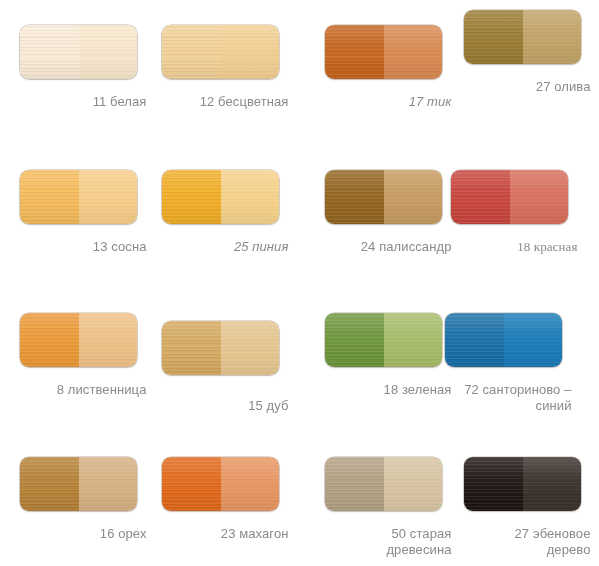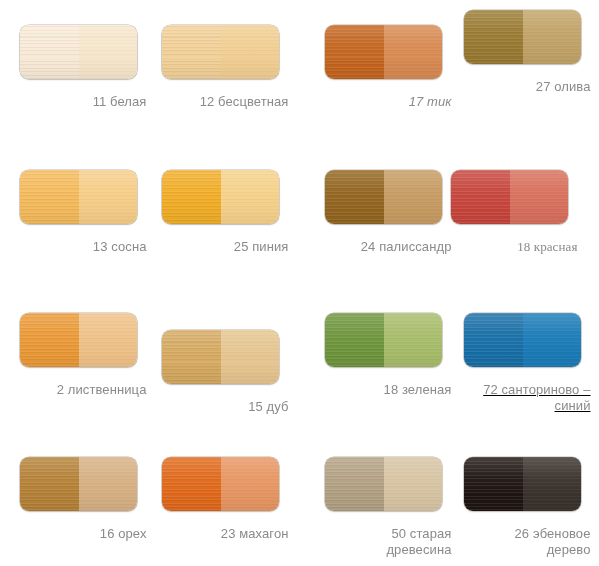--- a/index.html
+++ b/index.html
@@ -121,21 +121,21 @@
       <div class="swatch-label">27 олива</div>
     </div>
     <div class="swatch-cell" style="left: 6px; top: 170px;">
       <div class="swatch-chip">
         <div class="chip-half" style="background: rgb(246, 187, 91);"></div>
         <div class="chip-half pale" style="background: rgb(247, 206, 137);"></div>
         <div class="chip-gloss"></div>
       </div>
       <div class="swatch-label">13 сосна</div>
     </div>
-    <div class="swatch-cell" style="left: 148px; top: 170px;">
+    <div class="swatch-cell" style="left: 148px; top: 170px; font-style: italic;">
       <div class="swatch-chip">
         <div class="chip-half" style="background: rgb(242, 174, 38);"></div>
         <div class="chip-half pale" style="background: rgb(246, 210, 139);"></div>
         <div class="chip-gloss"></div>
       </div>
       <div class="swatch-label">25 пиния</div>
     </div>
     <div class="swatch-cell" style="left: 311px; top: 170px;">
       <div class="swatch-chip">
         <div class="chip-half" style="background: rgb(147, 101, 31);"></div>
@@ -151,39 +151,39 @@
         <div class="chip-gloss"></div>
       </div>
       <div class="swatch-label">18 красная</div>
     </div>
     <div class="swatch-cell" style="left: 6px; top: 313px;">
       <div class="swatch-chip">
         <div class="chip-half" style="background: rgb(236, 154, 54);"></div>
         <div class="chip-half pale" style="background: rgb(240, 194, 136);"></div>
         <div class="chip-gloss"></div>
       </div>
-      <div class="swatch-label">2 лиственница</div>
-    </div>
-    <div class="swatch-cell" style="left: 148px; top: 330px;">
+      <div class="swatch-label">8 лиственница</div>
+    </div>
+    <div class="swatch-cell" style="left: 148px; top: 321px; gap: 8px;">
       <div class="swatch-chip">
         <div class="chip-half" style="background: rgb(214, 169, 95);"></div>
         <div class="chip-half pale" style="background: rgb(230, 198, 144);"></div>
         <div class="chip-gloss"></div>
       </div>
       <div class="swatch-label">15 дуб</div>
     </div>
     <div class="swatch-cell" style="left: 311px; top: 313px;">
       <div class="swatch-chip">
         <div class="chip-half" style="background: rgb(110, 150, 60);"></div>
         <div class="chip-half pale" style="background: rgb(168, 189, 107);"></div>
         <div class="chip-gloss"></div>
       </div>
       <div class="swatch-label">18 зеленая</div>
     </div>
-    <div class="swatch-cell" style="left: 450px; top: 313px; text-decoration: underline;">
+    <div class="swatch-cell" style="left: 431px; top: 313px;">
       <div class="swatch-chip">
         <div class="chip-half" style="background: rgb(23, 111, 168);"></div>
         <div class="chip-half pale" style="background: rgb(27, 124, 184);"></div>
         <div class="chip-gloss"></div>
       </div>
       <div class="swatch-label">72 санториново –
 синий</div>
     </div>
     <div class="swatch-cell" style="left: 6px; top: 457px;">
       <div class="swatch-chip">
@@ -209,16 +209,16 @@
       </div>
       <div class="swatch-label">50 старая
 древесина</div>
     </div>
     <div class="swatch-cell" style="left: 450px; top: 457px;">
       <div class="swatch-chip">
         <div class="chip-half" style="background: rgb(30, 21, 18);"></div>
         <div class="chip-half pale" style="background: rgb(58, 50, 45);"></div>
         <div class="chip-gloss"></div>
       </div>
-      <div class="swatch-label">26 эбеновое
+      <div class="swatch-label">27 эбеновое
 дерево</div>
     </div>
   </div>
 
 </body></html>

